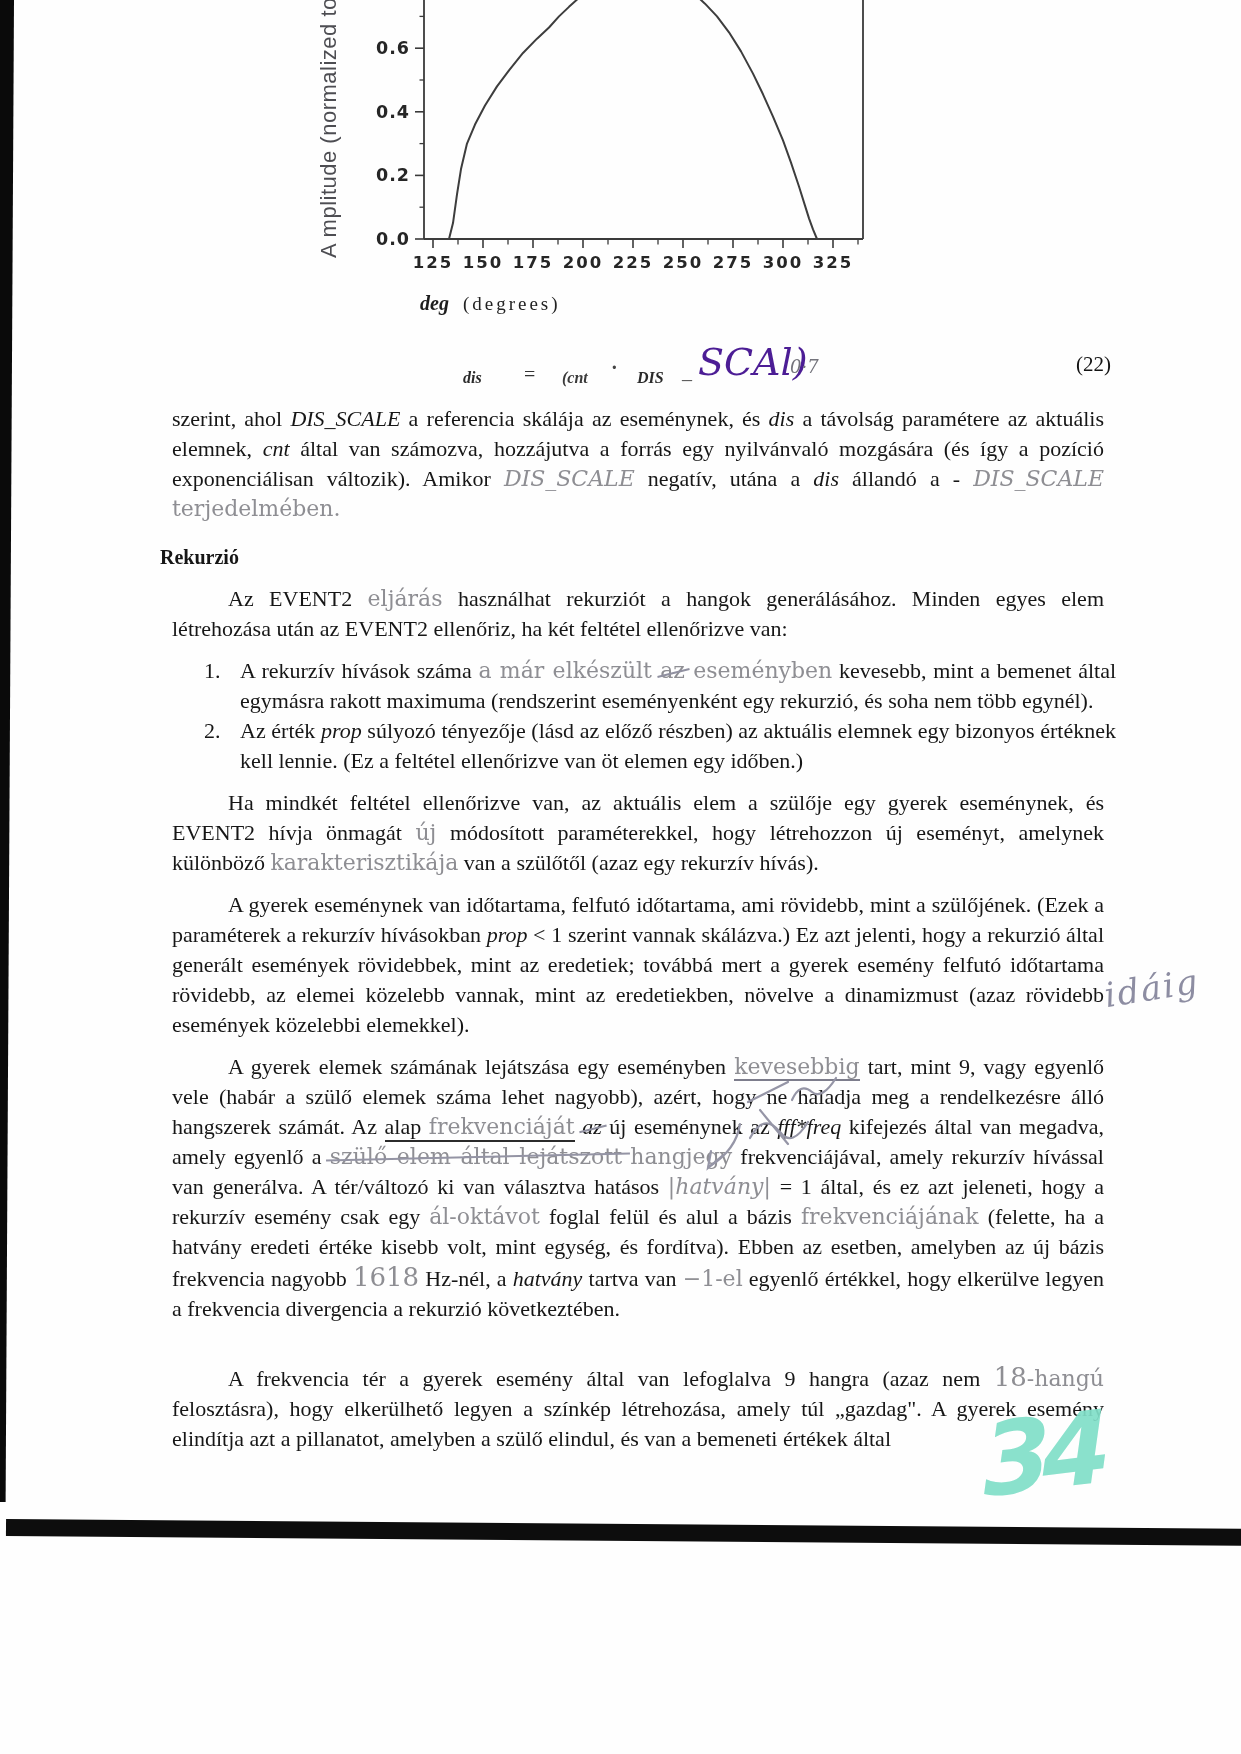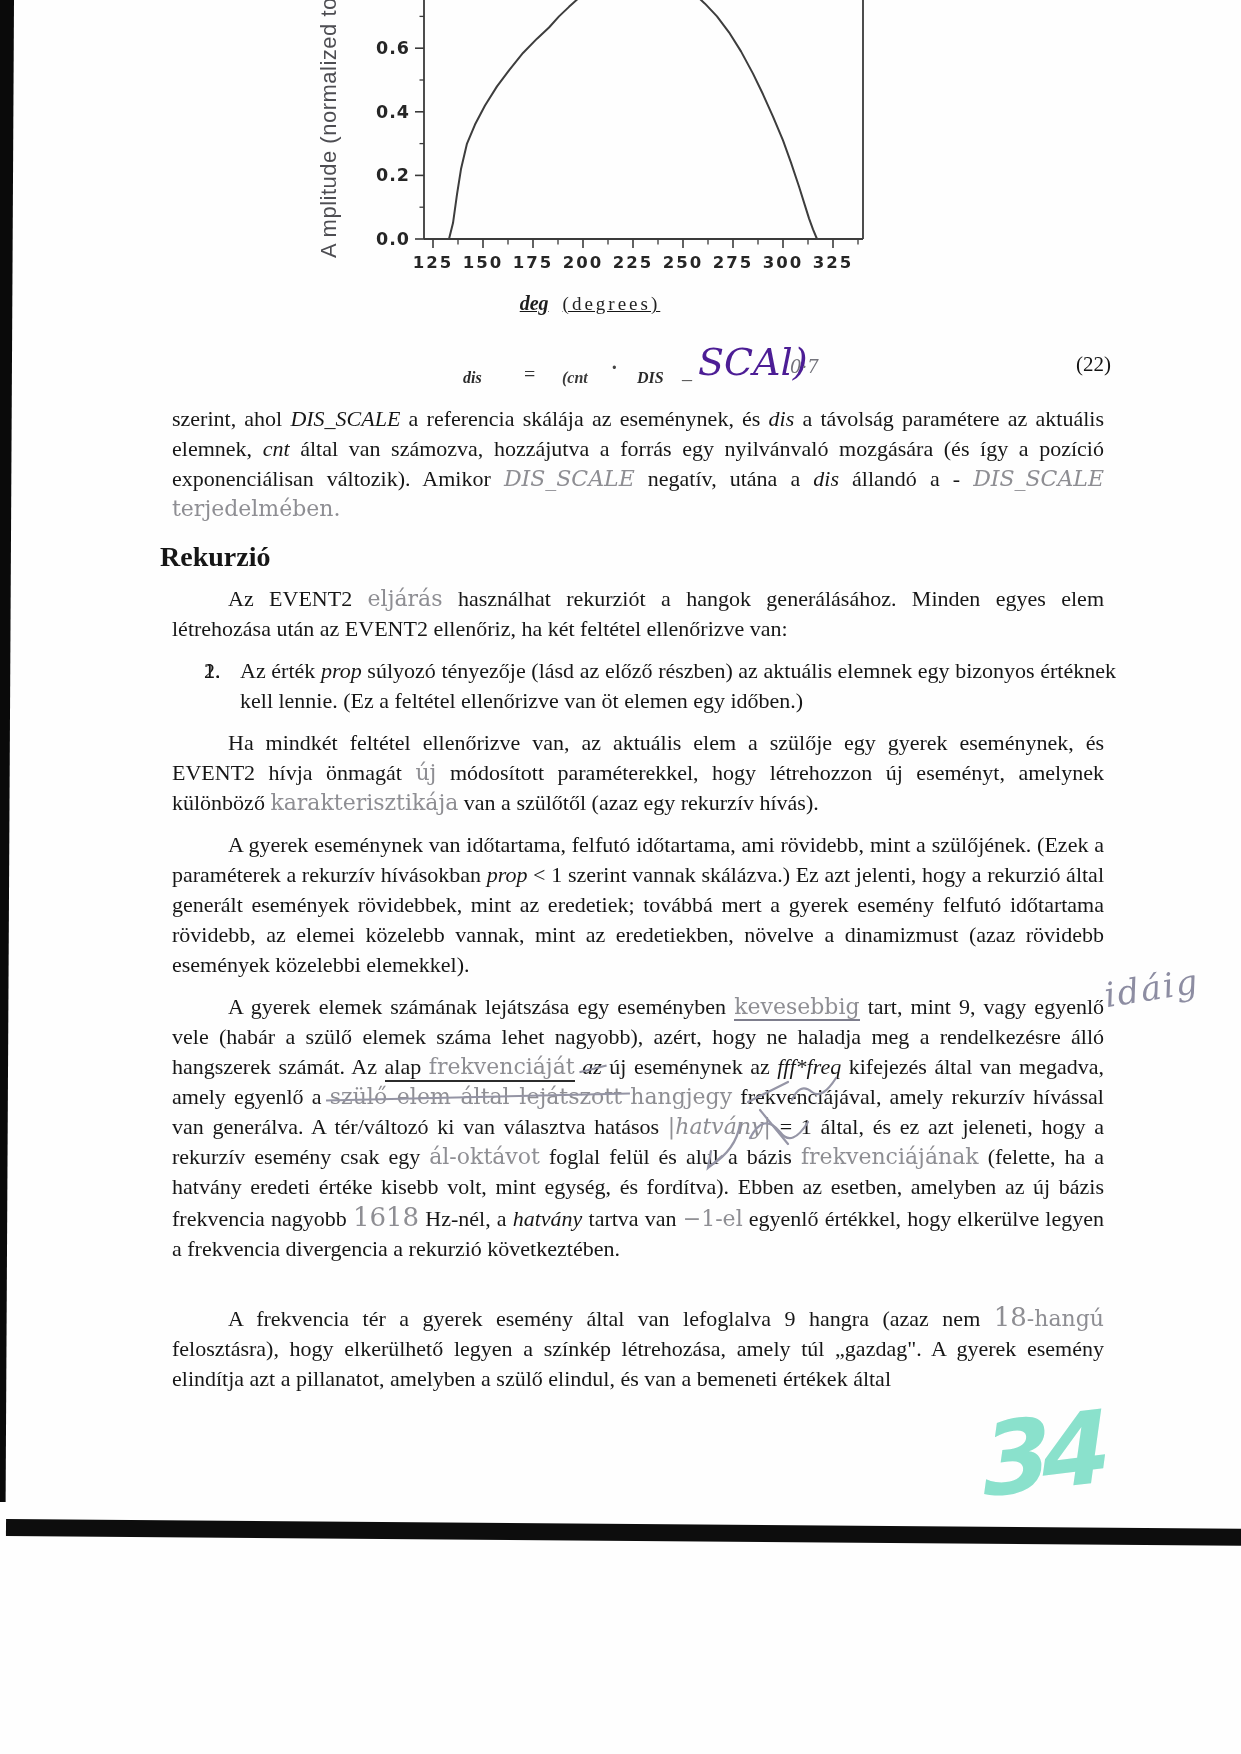--- a/index.html
+++ b/index.html
@@ -9,42 +9,42 @@
   #left-bar{position:absolute;left:0;top:0;width:14px;height:1502px;background:#0a0a0a;
             clip-path:polygon(0 0,100% 0,40% 100%,0 100%);}
   #bottom-bar{position:absolute;left:6px;top:1519px;width:1300px;height:17px;background:#0d0d0d;
               transform:rotate(0.45deg);transform-origin:left center;}
   
   #figure{position:absolute;left:280px;top:0;width:660px;height:340px;}
   #plot{position:absolute;left:0;top:0;overflow:hidden;}
   #ylabel{position:absolute;left:36px;top:258px;transform:rotate(-90deg);transform-origin:0 0;
           white-space:nowrap;font-family:"Liberation Sans",sans-serif;font-size:22px;color:#4d4d52;
           letter-spacing:0.5px;}
-  #xlab{position:absolute;left:140px;top:292px;width:340px;text-align:center;white-space:nowrap;text-decoration:underline;}
+  #xlab{position:absolute;left:140px;top:292px;width:340px;text-align:left;white-space:nowrap;}
   #xlab .xl-main{font-style:italic;font-weight:700;font-size:20px;color:#1d1d1d;margin-right:14px;}
   #xlab .xl-rest{font-size:19px;color:#222;letter-spacing:3px;}
   
   #equation{position:absolute;left:0;top:0;width:1241px;height:0;}
   #equation span{position:absolute;white-space:nowrap;}
   .eq-dis{left:463px;top:369px;font:italic 700 16px "Liberation Serif",serif;color:#2a2a2a;}
   .eq-eq{left:524px;top:363px;font:400 20px "Liberation Serif",serif;color:#333;}
   .eq-cnt{left:562px;top:369px;font:italic 700 16px "Liberation Serif",serif;color:#3a3a3a;text-align:right;}
   .eq-dot{left:611px;top:356px;font:700 20px "Liberation Serif",serif;color:#444;}
   .eq-DIS{left:637px;top:369px;font:italic 700 16px "Liberation Serif",serif;color:#2a2a2a;}
   .eq-und{left:682px;top:360px;font:400 20px "Liberation Serif",serif;color:#555;}
   .eq-big{left:698px;top:340px;font:italic 400 38px "DejaVu Serif",serif;color:#4c1d95;}
   .eq-sup{left:790px;top:356px;font:italic 400 18px "DejaVu Serif",serif;color:#74747c;}
   .eq-num{left:1076px;top:352px;font:400 21px "Liberation Serif",serif;color:#141414;}
   
   #textcol{position:absolute;left:160px;top:392px;width:956px;font-size:22px;line-height:30px;
            text-align:justify;}
   .bp{margin:12px;}
   .ind{text-indent:56px;}
   .gap{margin-top:38px;}
-  .bheading{font-weight:700;font-size:28px;margin:18px 0 6px 0;text-align:left;}
+  .bheading{font-weight:700;font-size:20px;margin:18px 0 6px 0;text-align:left;}
   .bli{position:relative;padding-left:80px;margin:0;}
   .bli .num{position:absolute;left:44px;}
   
   .i{font-style:italic;}
   .g{color:#8e8e93;font-family:"DejaVu Serif",serif;}
   .gbig{color:#8e8e93;font-family:"DejaVu Serif",serif;font-size:26px;}
   .u{border-bottom:2.5px solid #2b2b2b;padding-bottom:1px;}
   .hu{border-bottom:2.5px solid #7d7d8c;}
   .hs{position:relative;}
   .hs::after{content:"";position:absolute;left:-3px;right:-5px;top:54%;
@@ -127,21 +127,21 @@
       <span class="eq-DIS">DIS</span>
       <span class="eq-und">_</span>
       <span class="eq-big">SCAl)</span>
       <span class="eq-sup">0·7</span>
     </div>
 
   <div id="textcol">
       <div class="bp "><span>szerint, ahol </span><span class="i">DIS_SCALE</span><span> a referencia skálája az eseménynek, és </span><span class="i">dis</span><span> a távolság paramétere az aktuális elemnek, </span><span class="i">cnt</span><span> által van számozva, hozzájutva a forrás egy nyilvánvaló mozgására (és így a pozíció exponenciálisan változik). Amikor </span><span class="g i">DIS_SCALE</span><span> negatív, utána a </span><span class="i">dis</span><span> állandó a - </span><span class="g i">DIS_SCALE</span><span class="g"> terjedelmében.</span></div>
       <div class="bheading"><span>Rekurzió</span></div>
       <div class="bp ind"><span>Az EVENT2 </span><span class="g">eljárás</span><span> használhat rekurziót a hangok generálásához. Minden egyes elem létrehozása után az EVENT2 ellenőriz, ha két feltétel ellenőrizve van:</span></div>
-      <div class="bli"><span class="num">1.</span></div>
+      <div class="bli"><span class="num">1.</span><span><span>A rekurzív hívások száma </span><span class="g">a már elkészült </span><span class="g hs">az</span><span class="g"> eseményben</span><span> kevesebb, mint a bemenet által egymásra rakott maximuma (rendszerint eseményenként egy rekurzió, és soha nem több egynél).</span></span></div>
       <div class="bli"><span class="num">2.</span><span><span>Az érték </span><span class="i">prop</span><span> súlyozó tényezője (lásd az előző részben) az aktuális elemnek egy bizonyos értéknek kell lennie. (Ez a feltétel ellenőrizve van öt elemen egy időben.)</span></span></div>
       <div class="bp ind"><span>Ha mindkét feltétel ellenőrizve van, az aktuális elem a szülője egy gyerek eseménynek, és EVENT2 hívja önmagát </span><span class="g">új</span><span> módosított paraméterekkel, hogy létrehozzon új eseményt, amelynek különböző </span><span class="g">karakterisztikája</span><span> van a szülőtől (azaz egy rekurzív hívás).</span></div>
       <div class="bp ind"><span>A gyerek eseménynek van időtartama, felfutó időtartama, ami rövidebb, mint a szülőjének. (Ezek a paraméterek a rekurzív hívásokban </span><span class="i">prop</span><span> &lt; 1 szerint vannak skálázva.) Ez azt jelenti, hogy a rekurzió által generált események rövidebbek, mint az eredetiek; továbbá mert a gyerek esemény felfutó időtartama rövidebb, az elemei közelebb vannak, mint az eredetiekben, növelve a dinamizmust (azaz rövidebb események közelebbi elemekkel).</span></div>
       <div class="bp ind"><span>A gyerek elemek számának lejátszása egy eseményben </span><span class="g hu">kevesebbig</span><span> tart, mint 9, vagy egyenlő vele (habár a szülő elemek száma lehet nagyobb), azért, hogy ne haladja meg a rendelkezésre álló hangszerek számát. Az </span><span class="u">alap</span><span class="u"> </span><span class="g u">frekvenciáját</span><span> </span><span class="i hs">az</span><span> új eseménynek az </span><span class="i">fff*freq</span><span> kifejezés által van megadva, amely egyenlő a </span><span class="g hsl">szülő elem által lejátszott</span><span> </span><span class="g">hangjegy</span><span> frekvenciájával, amely rekurzív hívással van generálva. A tér/változó ki van választva hatásos </span><span class="g i">|hatvány|</span><span> = 1 által, és ez azt jeleneti, hogy a rekurzív esemény csak egy </span><span class="g">ál-oktávot</span><span> foglal felül és alul a bázis </span><span class="g">frekvenciájának</span><span> (felette, ha a hatvány eredeti értéke kisebb volt, mint egység, és fordítva). Ebben az esetben, amelyben az új bázis frekvencia nagyobb </span><span class="gbig">1618</span><span> Hz-nél, a </span><span class="i">hatvány</span><span> tartva van </span><span class="g">−1-el</span><span> egyenlő értékkel, hogy elkerülve legyen a frekvencia divergencia a rekurzió következtében.</span></div>
       <div class="bp ind gap"><span>A frekvencia tér a gyerek esemény által van lefoglalva 9 hangra (azaz nem </span><span class="gbig">18</span><span class="g">-hangú</span><span> felosztásra), hogy elkerülhető legyen a színkép létrehozása, amely túl „gazdag". A gyerek esemény elindítja azt a pillanatot, amelyben a szülő elindul, és van a bemeneti értékek által</span></div>
     </div>
 
   <svg id="pencil" width="1241" height="1754" xmlns="http://www.w3.org/2000/svg">
     <g fill="none" stroke="#9595a6" stroke-width="2.2" stroke-linecap="round">
 

